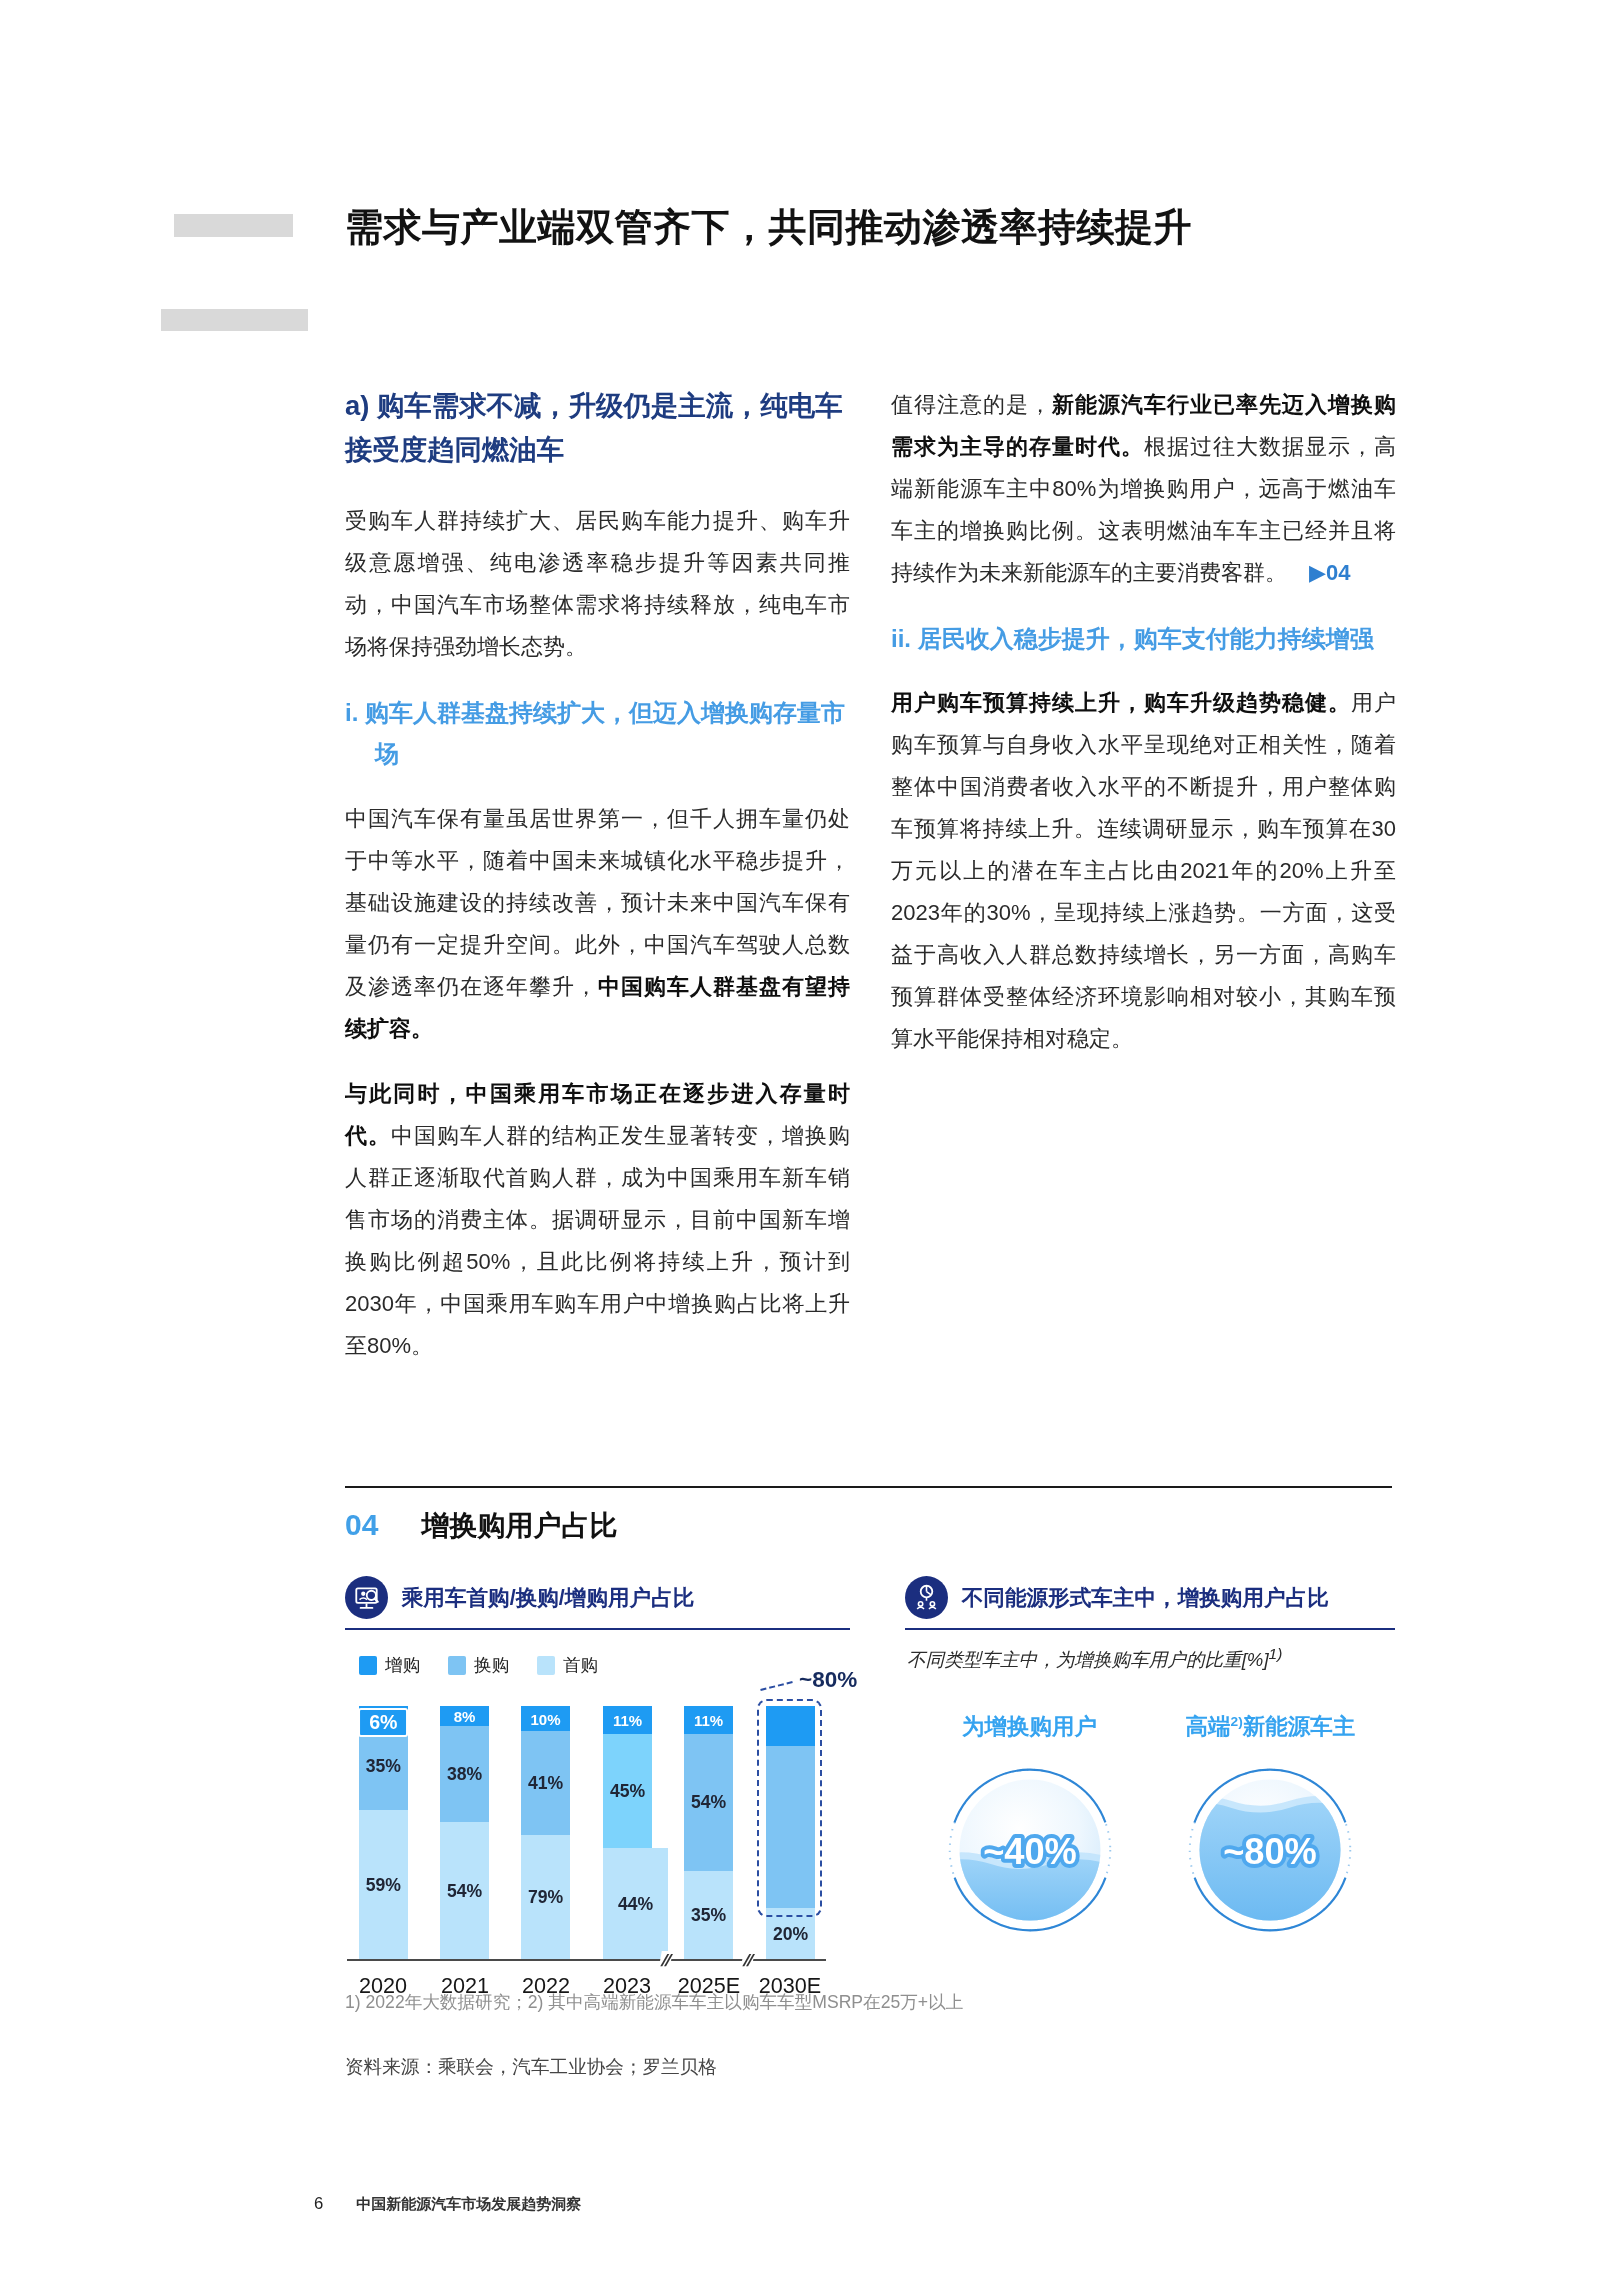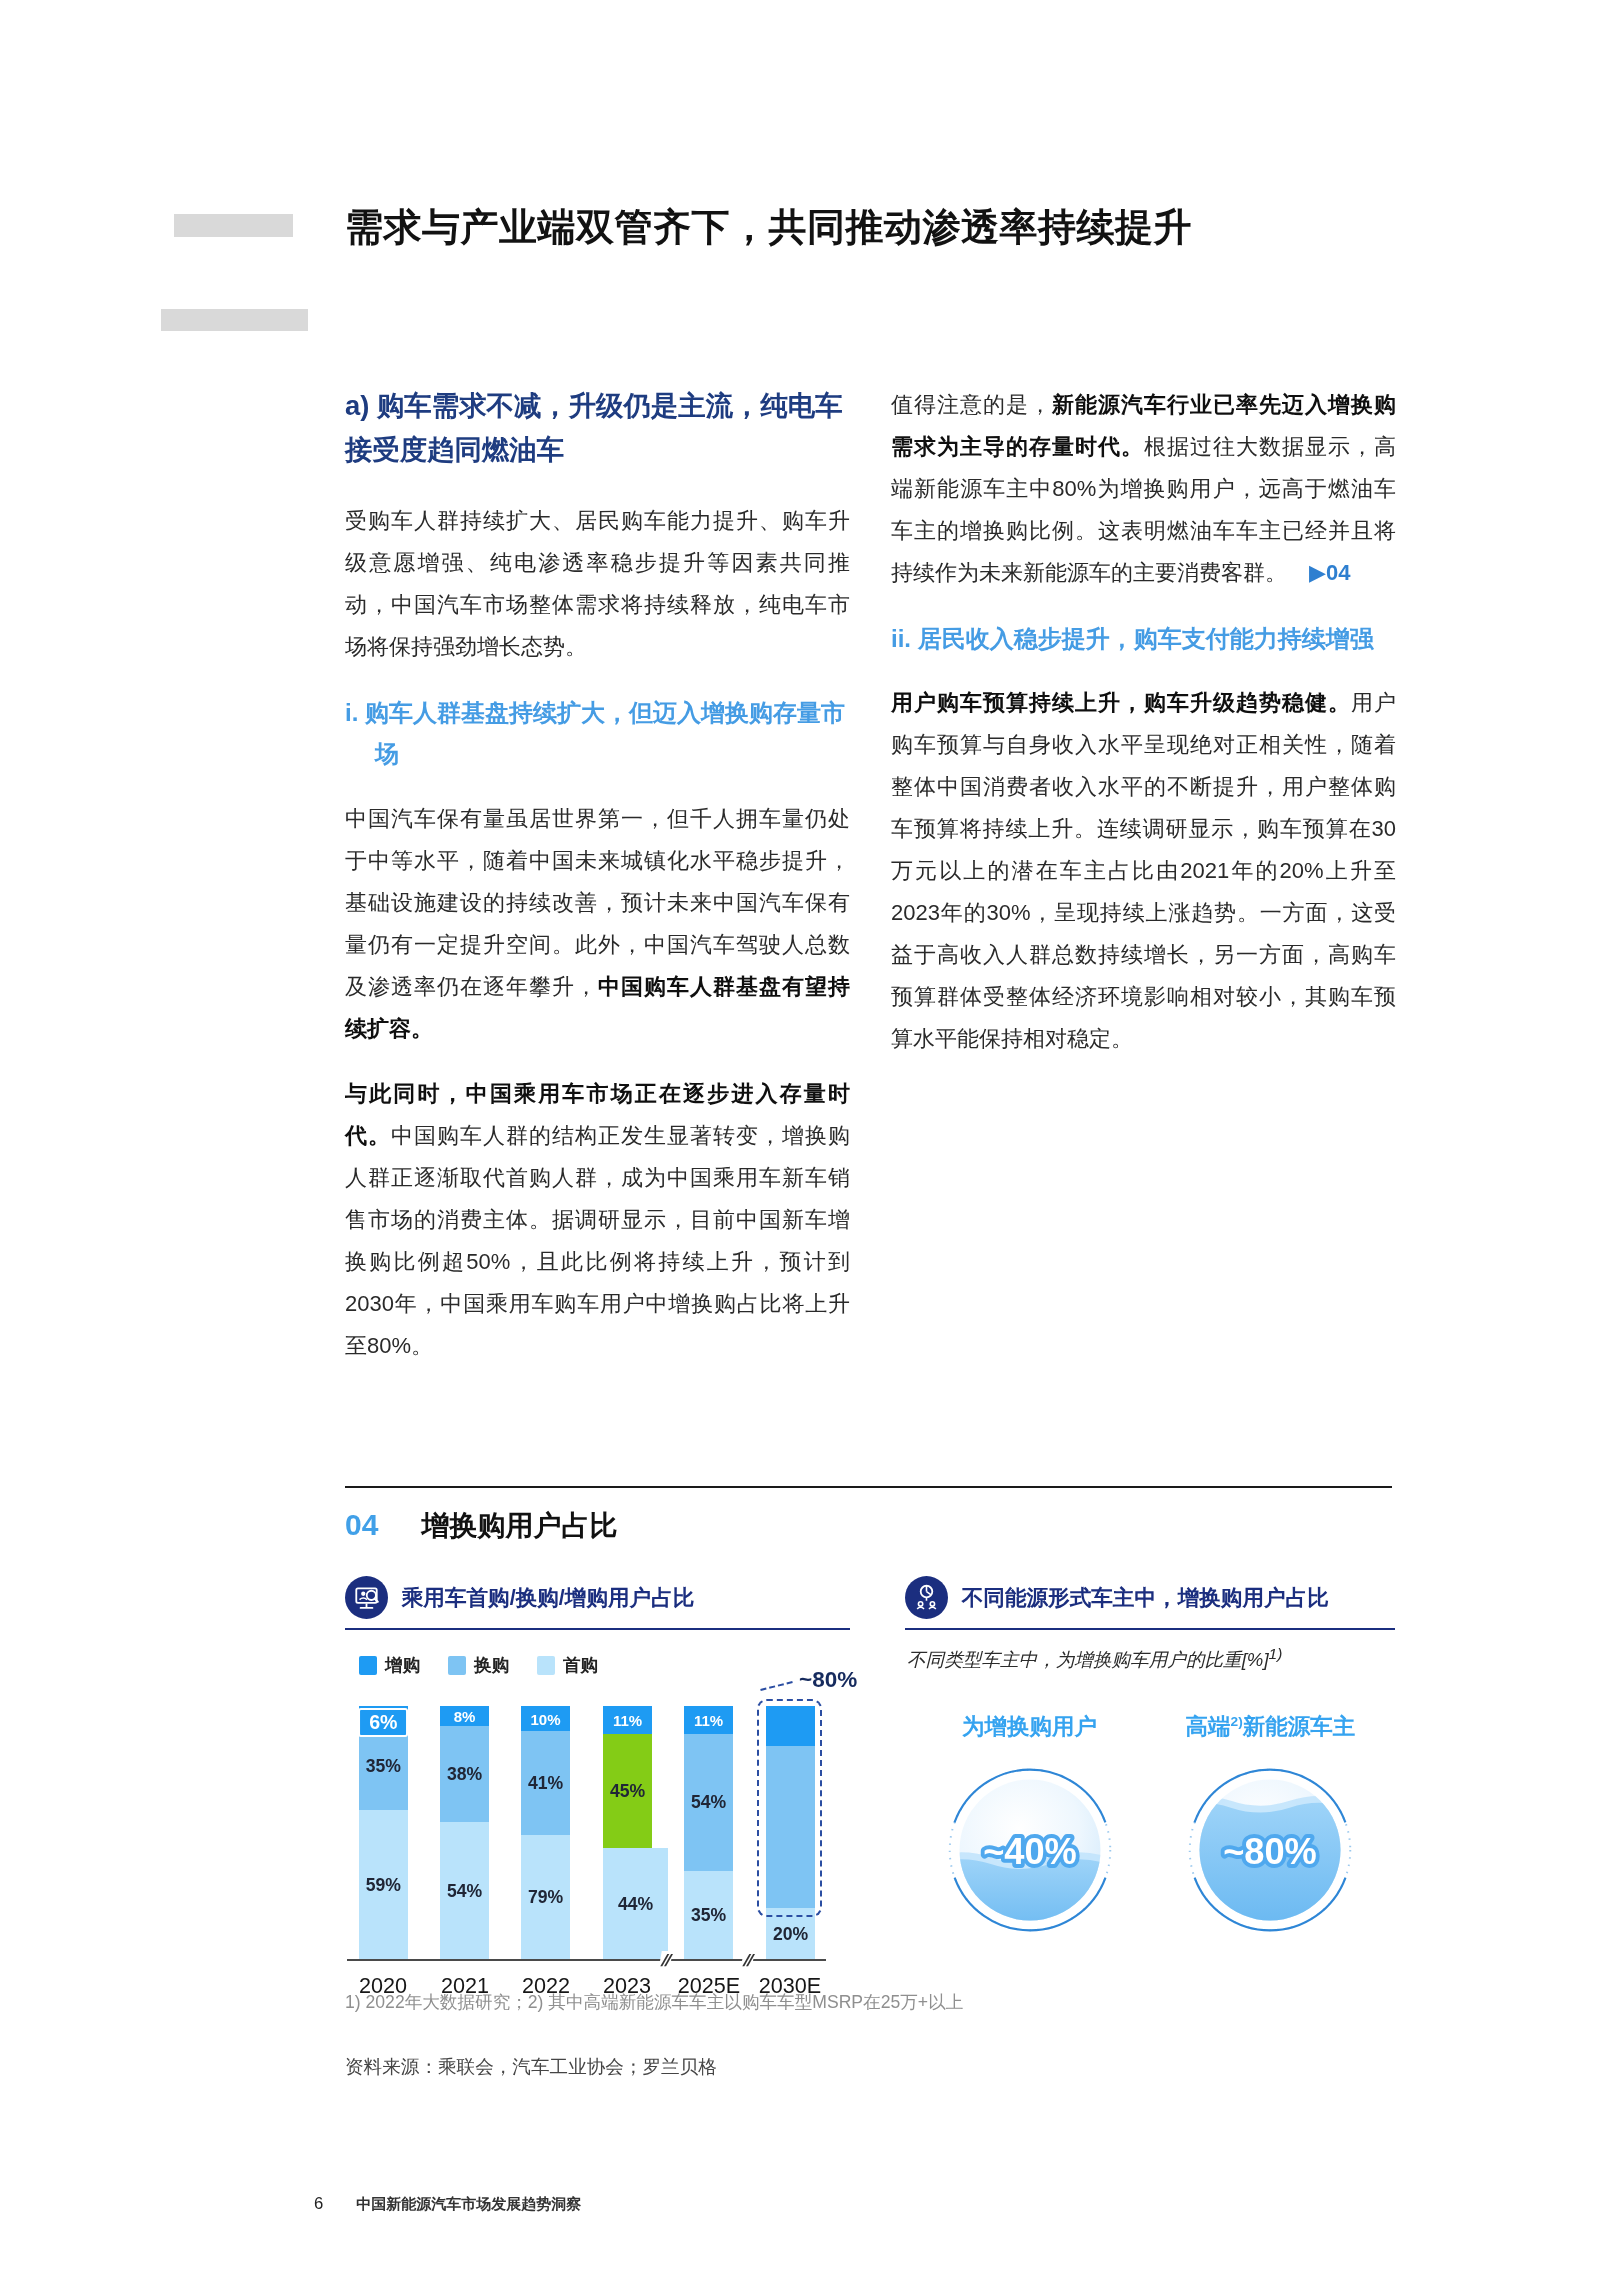--- a/index.html
+++ b/index.html
@@ -20,21 +20,21 @@
   .fig-rule{position:absolute;left:345px;top:1486px;width:1047px;height:2px;background:#1a1a1a;}
   .fig-head{position:absolute;left:345px;top:1507px;display:flex;align-items:baseline;}
   .fig-num{font-size:30px;font-weight:bold;color:#41A0E8;margin-right:43px;}
   .fig-title{font-size:28px;font-weight:bold;color:#111;}
   .charts{position:absolute;left:345px;top:1576px;width:1059px;display:flex;gap:55px;}
   .chart-bar{width:505px;}
   .chart-bubble{width:490px;}
   .chart-head{display:flex;align-items:center;gap:13.7px;padding-bottom:8.8px;border-bottom:2.9px solid #1B2E7F;}
   .chart-icon{flex:0 0 auto;width:43px;height:43px;}
   .chart-title{font-size:21.6px;font-weight:bold;color:#1B2E7F;}
-  .legend{display:flex;gap:27.4px;margin:23.5px 0 15.7px 13.7px;font-size:17.6px;font-weight:bold;color:#222;}
+  .legend{display:flex;gap:27.4px;margin:23.5px 0 15.7px 13.7px;font-size:17.6px;font-weight:normal;color:#222;}
   .legend-item{display:flex;align-items:center;gap:7.8px;}
   .swatch{width:18.6px;height:18.6px;border-radius:2px;display:inline-block;}
   .plot{position:relative;width:479px;height:253px;margin:29px 0 0 2px;border-bottom:2px solid #4a4a4a;}
   .bar{position:absolute;bottom:0;width:49px;height:253px;display:flex;flex-direction:column;}
   .seg{position:relative;width:100%;}
   .seg-label{position:absolute;top:50%;left:50%;transform:translate(-50%,-50%);
              font-size:17.6px;font-weight:bold;color:#202636;white-space:nowrap;}
   .seg-label.top-label{color:#fff;font-size:15px;}
   .seg-label.callout{top:2px;transform:translate(-50%,0);background:#1E9BF3;border:2.9px solid #fff;
              border-radius:2.9px;padding:0 8.8px;font-size:19.6px;line-height:24.5px;z-index:3;}
@@ -151,21 +151,21 @@
               <div class="seg-label">41%</div>
             </div>
             <div class="seg" style="height: 124px; background: rgb(185, 227, 251);">
               <div class="seg-label">79%</div>
             </div>
           </div>
           <div class="bar" style="left: 256px;">
             <div class="seg" style="height: 28px; background: rgb(30, 155, 243);">
               <div class="seg-label top-label">11%</div>
             </div>
-            <div class="seg" style="height: 114px; background: #84cc16;">
+            <div class="seg" style="height: 114px; background: #7dd3fc;">
               <div class="seg-label">45%</div>
             </div>
             <div class="seg" style="height: 111px; background: rgb(185, 227, 251); padding-left: 16px;">
               <div class="seg-label">44%</div>
             </div>
           </div>
           <div class="bar" style="left: 337px;">
             <div class="seg" style="height: 28px; background: rgb(30, 155, 243);">
               <div class="seg-label top-label">11%</div>
             </div>

